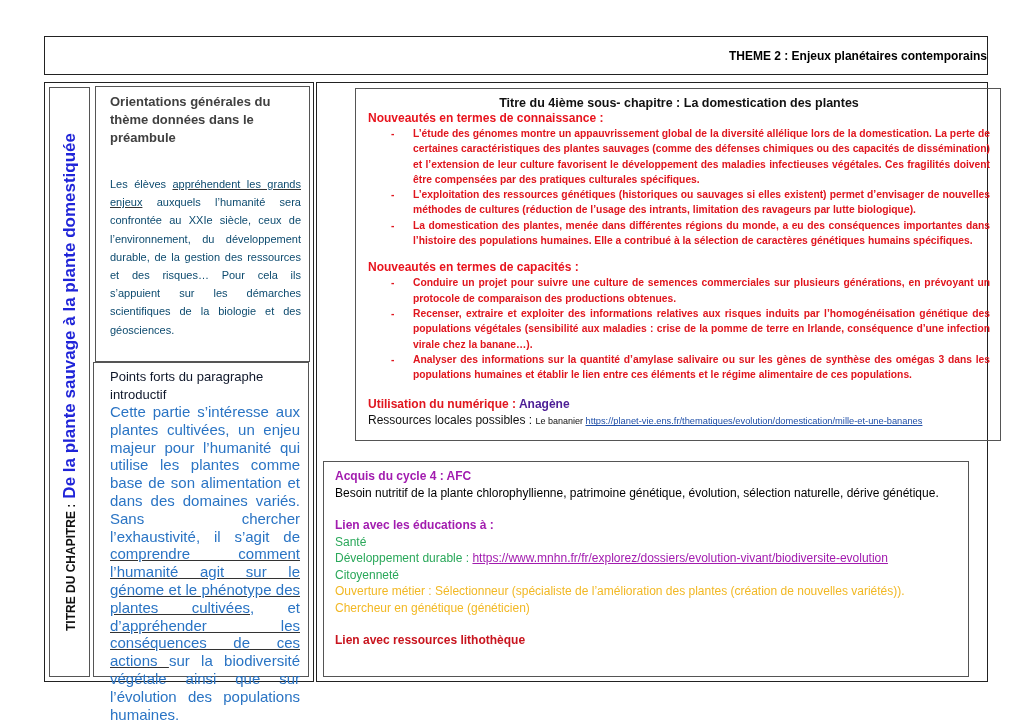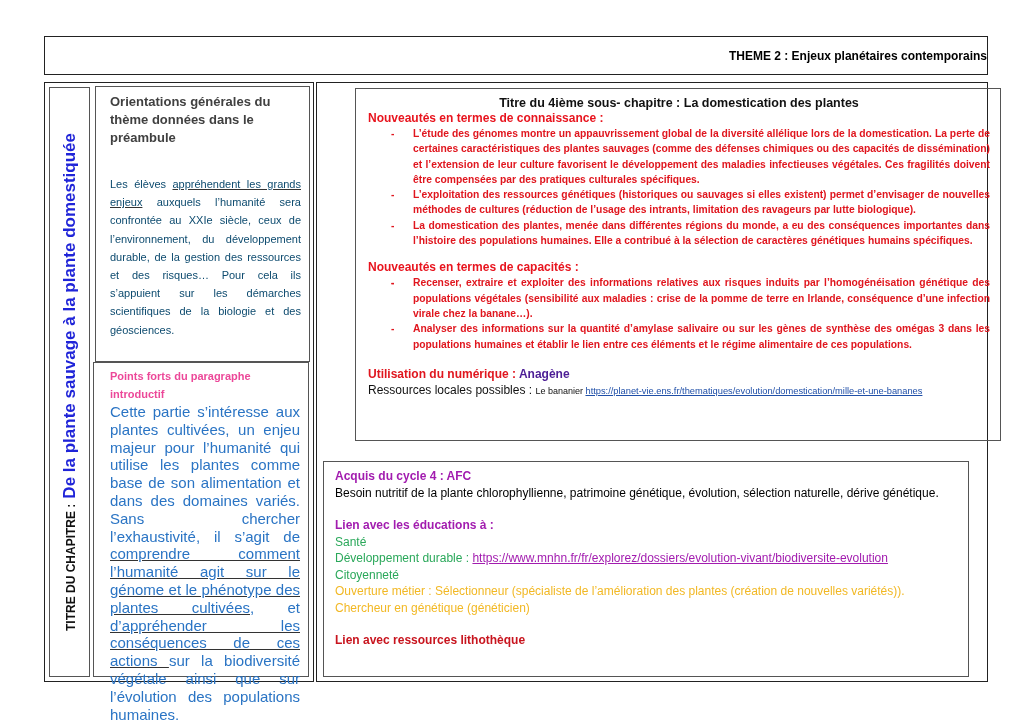--- a/index.html
+++ b/index.html
@@ -21,21 +21,21 @@
   .chapter-label { font-size: 12px; font-weight: bold; color: #111; }
   .chapter-title { font-size: 17px; font-weight: bold; color: #1f24d8; }
 
   .orient-box { left: 95px; top: 86px; width: 215px; height: 276px; border: 1px solid #555;
     padding: 6px 8px 0 14px; }
   .orient-title { color: #404040; font-weight: bold; font-size: 13px; line-height: 18px; margin-bottom: 28px; }
   .orient-text { color: #0c4a6e; font-size: 11px; line-height: 18.2px; text-align: justify; }
 
   .points-box { left: 93px; top: 362px; width: 216px; height: 315px; border: 1px solid #555;
     padding: 5px 8px 0 16px; }
-  .points-title { color: #ec4899; font-weight: bold; font-size: 11px; line-height: 17.5px; }
+  .points-title { color: #0f172a; font-weight: normal; font-size: 13px; line-height: 17.5px; }
   .points-text { color: #2a74c4; font-size: 15px; line-height: 17.8px; text-align: justify; }
   .ul-dark { text-decoration: underline; text-decoration-color: #333; }
 
   .sub-box { left: 323px; top: 88px; width: 646px; height: 353px; border: 1px solid #555;
     padding: 6px 10px 12px 12px; margin-left: 32px; }
   .sub-title { text-align: center; font-weight: bold; font-size: 12.5px; color: #111; line-height: 16px; }
   .red-head { color: #e8141e; font-weight: bold; font-size: 12px; line-height: 15px; }
   .bullets { margin: 0; padding: 0; list-style: none; }
   .bullets li { position: relative; padding-left: 45px; color: #e0161e; font-size: 10.3px;
     line-height: 15.3px; text-align: justify; font-weight: 600; }
@@ -86,21 +86,21 @@
   <div class="sub-title">Titre du 4ième sous- chapitre : La domestication des plantes</div>
   <div class="red-head">Nouveautés en termes de connaissance :</div>
   <ul class="bullets">
     <li><span class="dash">-</span><span>L’étude des génomes montre un appauvrissement global de la diversité allélique lors de la domestication. La perte de certaines caractéristiques des plantes sauvages (comme des défenses chimiques ou des capacités de dissémination) et l’extension de leur culture favorisent le développement des maladies infectieuses végétales. Ces fragilités doivent être compensées par des pratiques culturales spécifiques.</span></li>
     <li><span class="dash">-</span><span>L’exploitation des ressources génétiques (historiques ou sauvages si elles existent) permet d’envisager de nouvelles méthodes de cultures (réduction de l’usage des intrants, limitation des ravageurs par lutte biologique).</span></li>
     <li><span class="dash">-</span><span>La domestication des plantes, menée dans différentes régions du monde, a eu des conséquences importantes dans l’histoire des populations humaines. Elle a contribué à la sélection de caractères génétiques humains spécifiques.</span></li>
   </ul>
   <div class="gap"></div>
   <div class="red-head">Nouveautés en termes de capacités :</div>
   <ul class="bullets">
-    <li><span class="dash">-</span></li>
+    <li><span class="dash">-</span><span>Conduire un projet pour suivre une culture de semences commerciales sur plusieurs générations, en prévoyant un protocole de comparaison des productions obtenues.</span></li>
     <li><span class="dash">-</span><span>Recenser, extraire et exploiter des informations relatives aux risques induits par l’homogénéisation génétique des populations végétales (sensibilité aux maladies : crise de la pomme de terre en Irlande, conséquence d’une infection virale chez la banane…).</span></li>
     <li><span class="dash">-</span><span>Analyser des informations sur la quantité d’amylase salivaire ou sur les gènes de synthèse des omégas 3 dans les populations humaines et établir le lien entre ces éléments et le régime alimentaire de ces populations.</span></li>
   </ul>
   <div class="num-line"><span>Utilisation du numérique : </span><span class="ana">Anagène</span></div>
   <div class="res-line"><span>Ressources locales possibles : </span><span class="small">Le bananier </span><a>https://planet-vie.ens.fr/thematiques/evolution/domestication/mille-et-une-bananes</a></div>
 </div>
 
 <div class="abs acquis-box">
   <div class="bold">Acquis du cycle 4 : AFC</div>
   <div>Besoin nutritif de la plante chlorophyllienne, patrimoine génétique, évolution, sélection naturelle, dérive génétique.</div>

